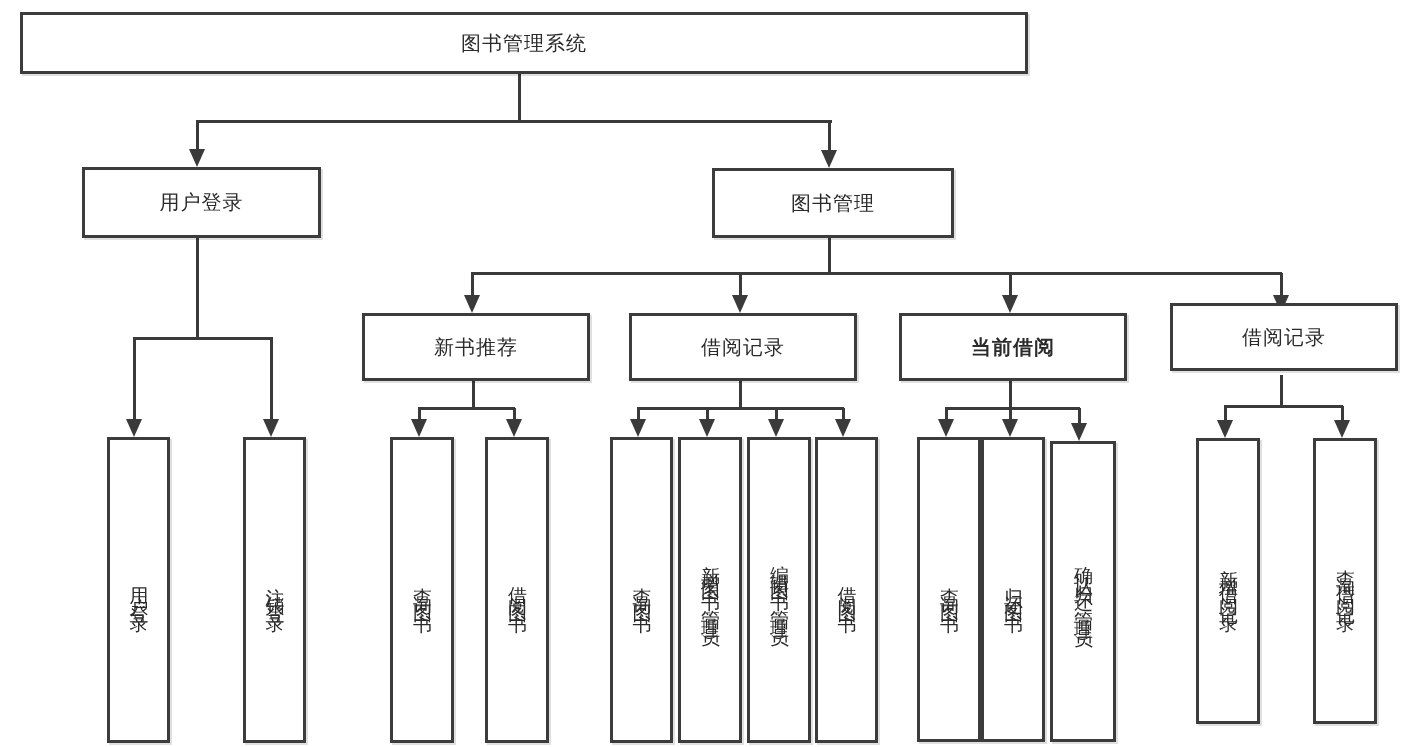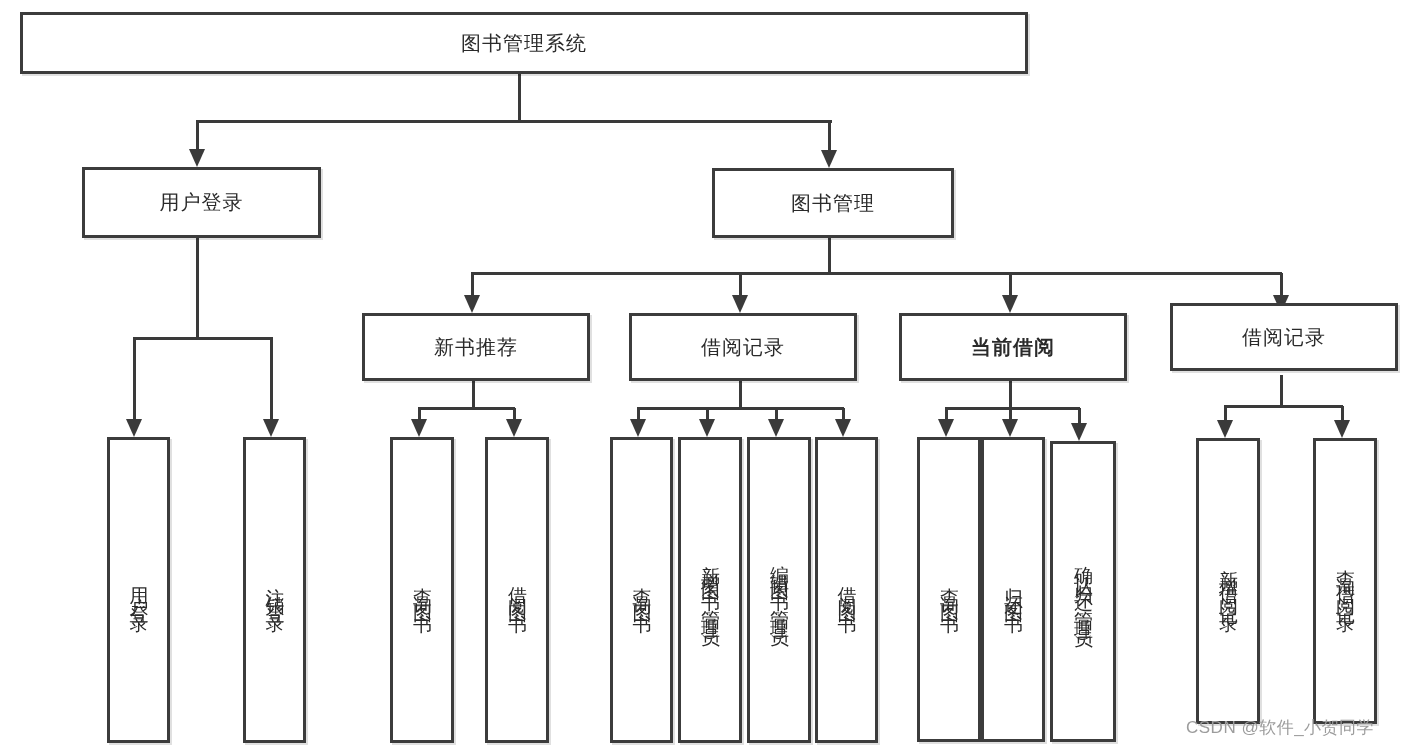--- a/index.html
+++ b/index.html
@@ -169,15 +169,14 @@
     <span class="vtext">确认归还（管理员）</span>
   </div>
 
   <div class="vbox" style="left:1196px; top:438px; width:58px; height:280px;">
     <span class="vtext">新增借阅记录</span>
   </div>
   <div class="vbox" style="left:1313px; top:438px; width:58px; height:280px;">
     <span class="vtext">查询借阅记录</span>
   </div>
 
-  <div class="watermark">CSDN @软件_小贺同学</div>
 
 </div>
 
 </body></html>

